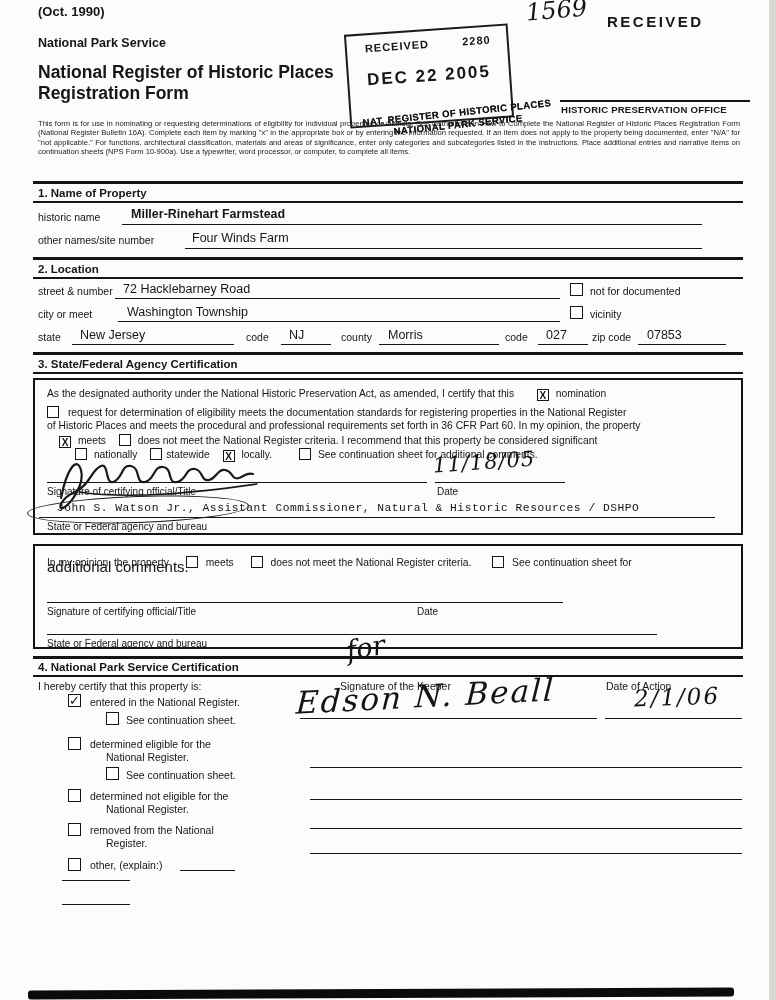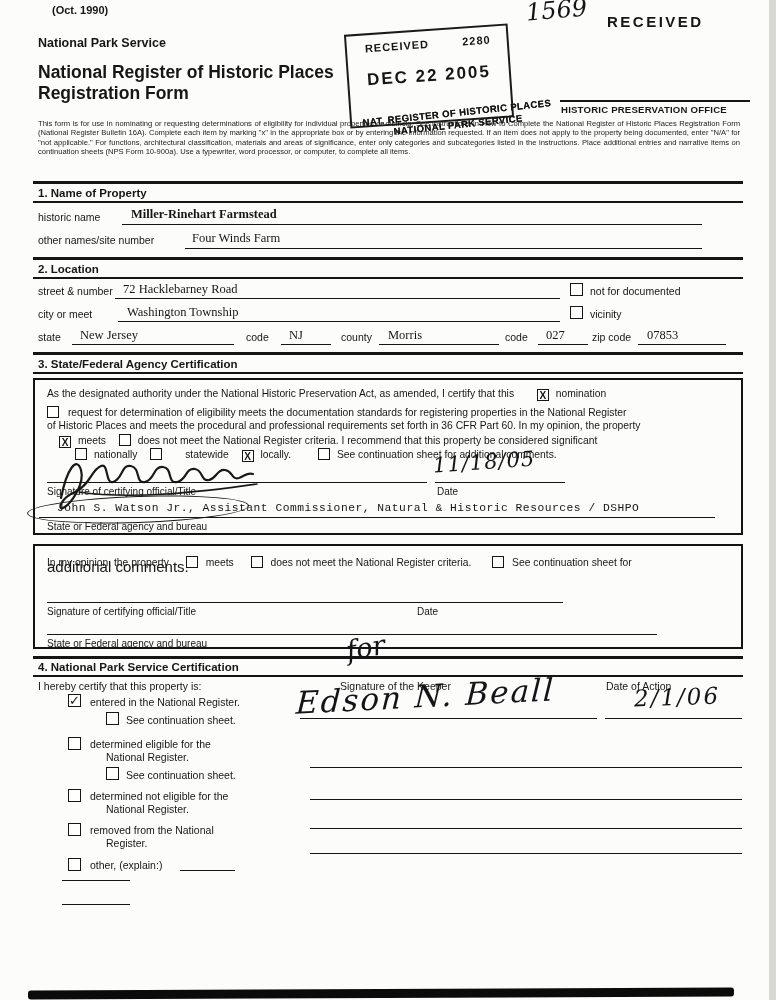--- a/index.html
+++ b/index.html
@@ -5,35 +5,35 @@
   * { margin:0; padding:0; box-sizing:border-box; }
   html,body { background:#e9e9e7; }
   .page { position:relative; width:776px; height:1000px; margin:0 auto; background:#fcfcfa;
           font-family:"Liberation Sans","DejaVu Sans",sans-serif; color:#161616; overflow:hidden; }
   .abs { position:absolute; }
   .rule { position:absolute; background:#151515; }
   .b { font-weight:bold; }
   .lbl { font-size:10.5px; }
   .small { font-size:10px; }
   .sechead { font-weight:bold; font-size:11.5px;text-align:center; }
-  .typed { font-family:Liberation Serif, serif; font-size:12.5px; }
+  .typed { font-family:Liberation Sans, sans-serif; font-size:12.5px; }
   .mono { font-family:"Liberation Mono","DejaVu Sans Mono",monospace; }
   .hand { font-family:"DejaVu Serif",serif; font-style:italic; color:#131318; }
   .cb { display:inline-block; width:12px; height:12px; border:1.4px solid #161616; background:#fff;
         text-align:center; line-height:11px; font-size:10px; font-weight:bold; vertical-align:-2px; }
   .cbabs { position:absolute; width:13px; height:13px; border:1.4px solid #161616; background:#fff;
         text-align:center; line-height:12px; font-size:11px; font-weight:bold; }
   .scanedge { position:absolute; right:0; top:0; width:7px; height:1000px; background:#d8d8d5; }
 </style>
 </head>
 <body>
 
 <div class="page">
 
-  <div class="abs b" style="left:52px;top:4px;font-size:11px">(Oct. 1990)</div>
+  <div class="abs b" style="left:38px;top:4px;font-size:13px">(Oct. 1990)</div>
   <div class="abs b" style="left:38px;top:36px;font-size:12.5px">National Park Service</div>
   <div class="abs b" style="left:38px;top:62px;font-size:17.5px">National Register of Historic Places</div>
   <div class="abs b" style="left:38px;top:83px;font-size:17.5px">Registration Form</div>
   <div class="abs" style="left:38px;top:119px;width:702px;font-size:7.6px;line-height:9.4px;color:#222;text-align:justify">This form is for use in nominating or requesting determinations of eligibility for individual properties or districts. See instructions in How to Complete the National Register of Historic Places Registration Form (National Register Bulletin 16A).  Complete each item by marking "x" in the appropriate box or by entering the information requested.  If an item does not apply to the property being documented, enter "N/A" for "not applicable."  For functions, architectural classification, materials and areas of significance, enter only categories and subcategories listed in the instructions.  Place additional entries and narrative items on continuation sheets (NPS Form 10-900a).  Use a typewriter, word processor, or computer, to complete all items.</div>
 
   <div class="abs hand" style="left:526px;top:-4px;font-size:24px;transform:rotate(-5deg)">1569</div>
 
   <div class="abs" style="left:347px;top:29px;width:164px;height:94px;border:2.5px solid #1b1b1b;transform:rotate(-4deg)">
     <div style="display:flex;justify-content:space-between;padding:7px 16px 0 18px;font-weight:bold;font-size:11px;letter-spacing:1px">
       <span>RECEIVED</span>
@@ -113,21 +113,21 @@
     <div class="abs" style="left:24px;top:54px;width:680px;font-size:10.3px">
       <span class="cb">X</span>
       <span style="margin:0 10px 0 4px">meets</span>
       <span class="cb"></span>
       <span style="margin-left:4px">does not meet the National Register criteria.  I recommend that this property be considered significant</span>
     </div>
     <div class="abs" style="left:40px;top:68px;width:680px;font-size:10.3px">
       <span class="cb"></span>
       <span style="margin:0 10px 0 4px">nationally</span>
       <span class="cb"></span>
-      <span style="margin:0 10px 0 20px">statewide</span>
+      <span style="margin:0 10px 0 1px">statewide</span>
       <span class="cb">X</span>
       <span style="margin:0 24px 0 4px">locally.</span>
       <span class="cb"></span>
       <span style="margin-left:4px">See continuation sheet for additional comments.</span>
     </div>
     <svg class="abs" style="left:16px;top:74px;overflow:visible" width="230" height="56" viewBox="0 0 230 56">
       <path d="M10 44 C16 14 26 2 30 16 C34 30 20 50 12 54 C6 56 10 44 24 38 C40 30 40 16 50 12 C58 9 54 30 62 28 C72 25 70 10 80 12 C90 14 84 30 94 28 C104 26 102 12 112 13 C122 14 116 30 126 28 C136 26 134 14 144 15 C152 16 150 28 158 26 C166 24 166 15 174 16 C182 17 180 26 188 24 C194 22 196 18 202 20" stroke="#191919" stroke-width="2.2" fill="none" stroke-linecap="round"></path>
       <path d="M28 38 C80 46 150 38 206 30" stroke="#191919" stroke-width="1.6" fill="none" stroke-linecap="round"></path>
     </svg>
     <div class="abs hand" style="left:398px;top:70px;font-size:21px;letter-spacing:1px;transform:rotate(-4deg)">11/18/05</div>

